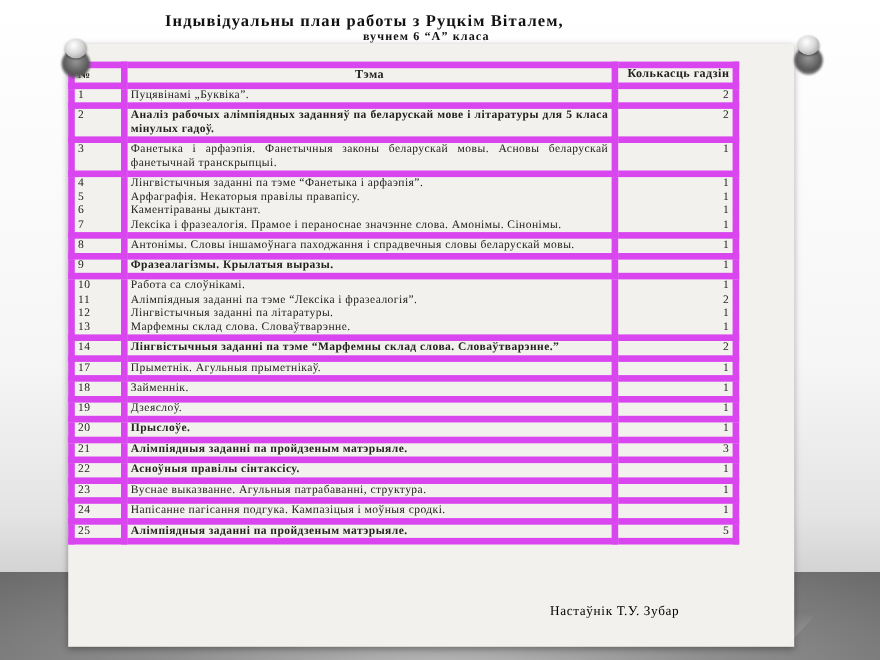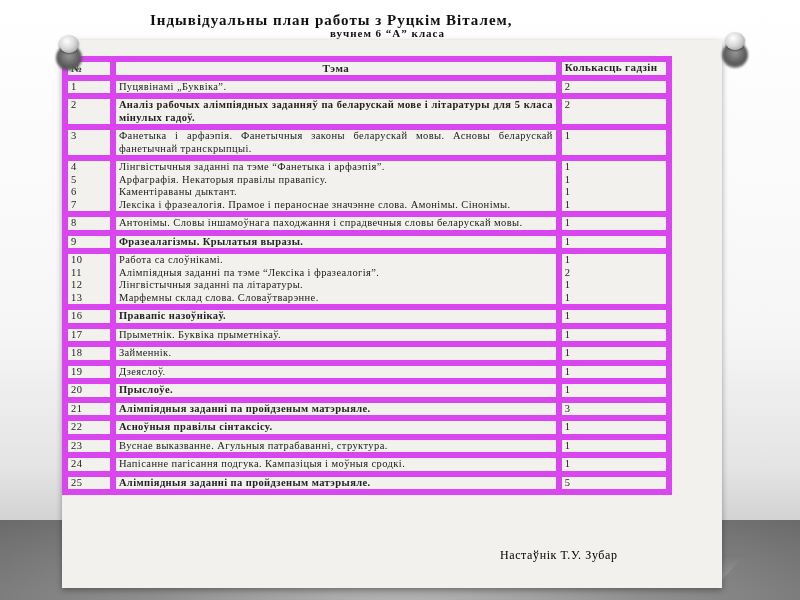--- a/index.html
+++ b/index.html
@@ -38,21 +38,21 @@
     position:absolute; left:62px; top:56px; width:610px;
     border-collapse:collapse; font-size:10.5px; color:#222;
     letter-spacing:0.4px;
   }
   table.plan td, table.plan th {
     border:6px solid #d946ef; padding:0 3px; vertical-align:top; line-height:12.5px;
   }
   table.plan th { font-weight:bold; font-size:11px; }
   .col-num { width:37px; }
   .col-topic { width:450px; text-align:justify; }
-  .col-hours { width:100px; text-align:left; }
+  .col-hours { width:100px; text-align:right; }
   .sub { display:block; }
   .bold { font-weight:bold;margin-top:30px; }
   .footer-sign {
     position:absolute; left:500px; top:548px; font-size:12px; color:#000000;
     letter-spacing:0.6px;
   }
   .pin {
     position:absolute; width:26px; height:40px;
   }
   .pin .head {
@@ -177,35 +177,35 @@
         </td>
         <td class="col-hours">
           <span class="sub">1</span>
           <span class="sub">2</span>
           <span class="sub">1</span>
           <span class="sub">1</span>
         </td>
       </tr>
       <tr>
         <td class="col-num">
-          <span class="sub">16</span>
-        </td>
-        <td class="col-topic bold">
-          <span class="sub">Правапіс назоўнікаў.</span>
-        </td>
-        <td class="col-hours">
-          <span class="sub">1</span>
+          <span class="sub">14</span>
+        </td>
+        <td class="col-topic bold">
+          <span class="sub">Лінгвістычныя заданні па тэме “Марфемны склад слова. Словаўтварэнне.”</span>
+        </td>
+        <td class="col-hours">
+          <span class="sub">2</span>
         </td>
       </tr>
       <tr>
         <td class="col-num">
           <span class="sub">17</span>
         </td>
         <td class="col-topic">
-          <span class="sub">Прыметнік. Буквіка прыметнікаў.</span>
+          <span class="sub">Прыметнік. Агульныя прыметнікаў.</span>
         </td>
         <td class="col-hours">
           <span class="sub">1</span>
         </td>
       </tr>
       <tr>
         <td class="col-num">
           <span class="sub">18</span>
         </td>
         <td class="col-topic">

